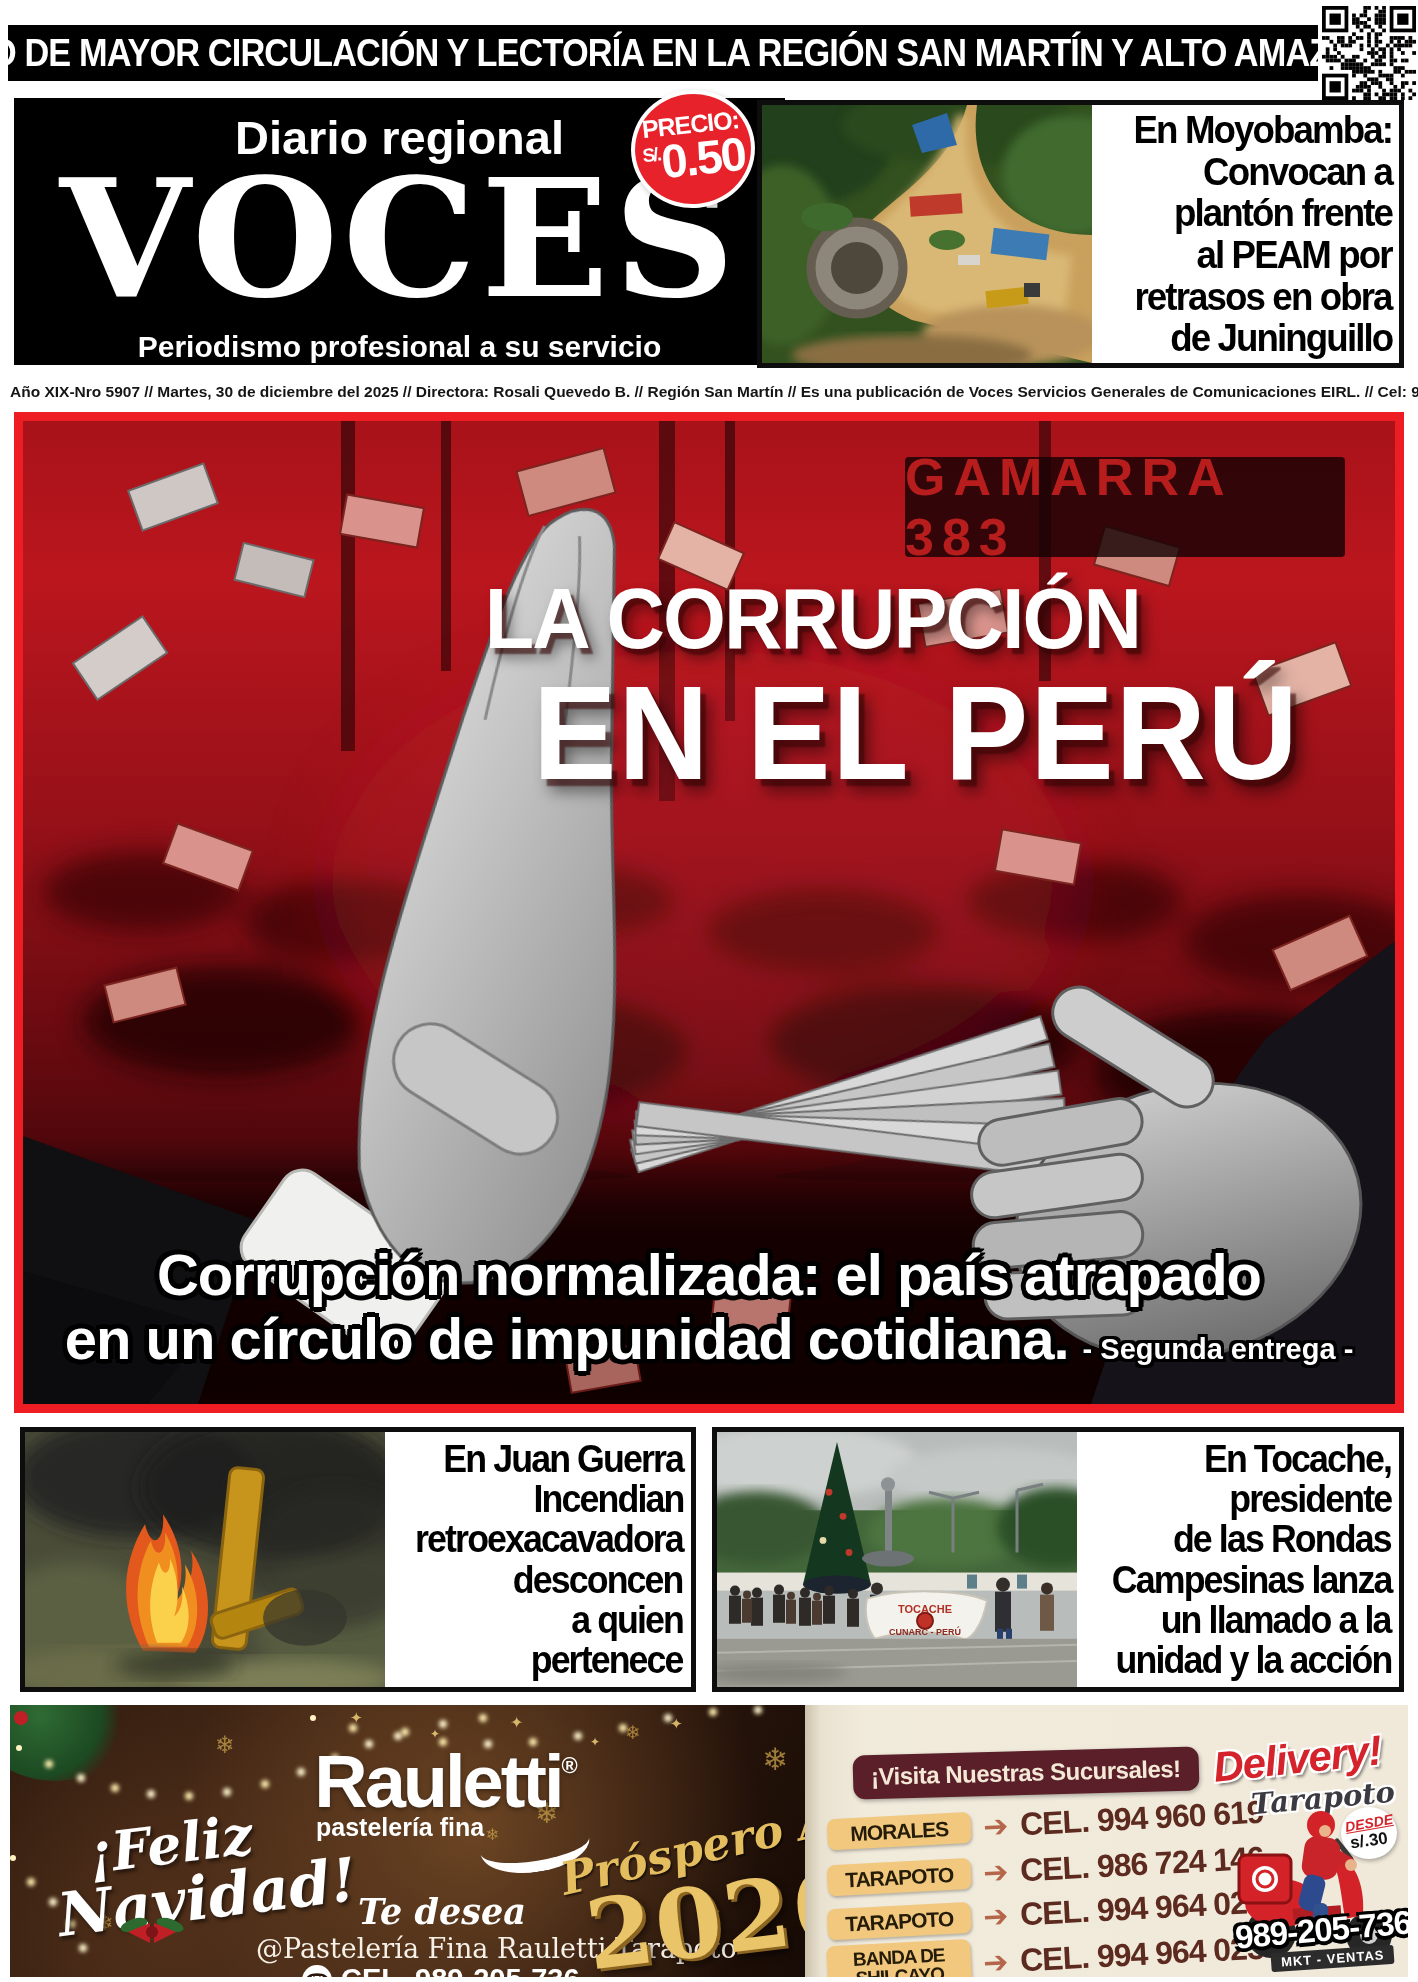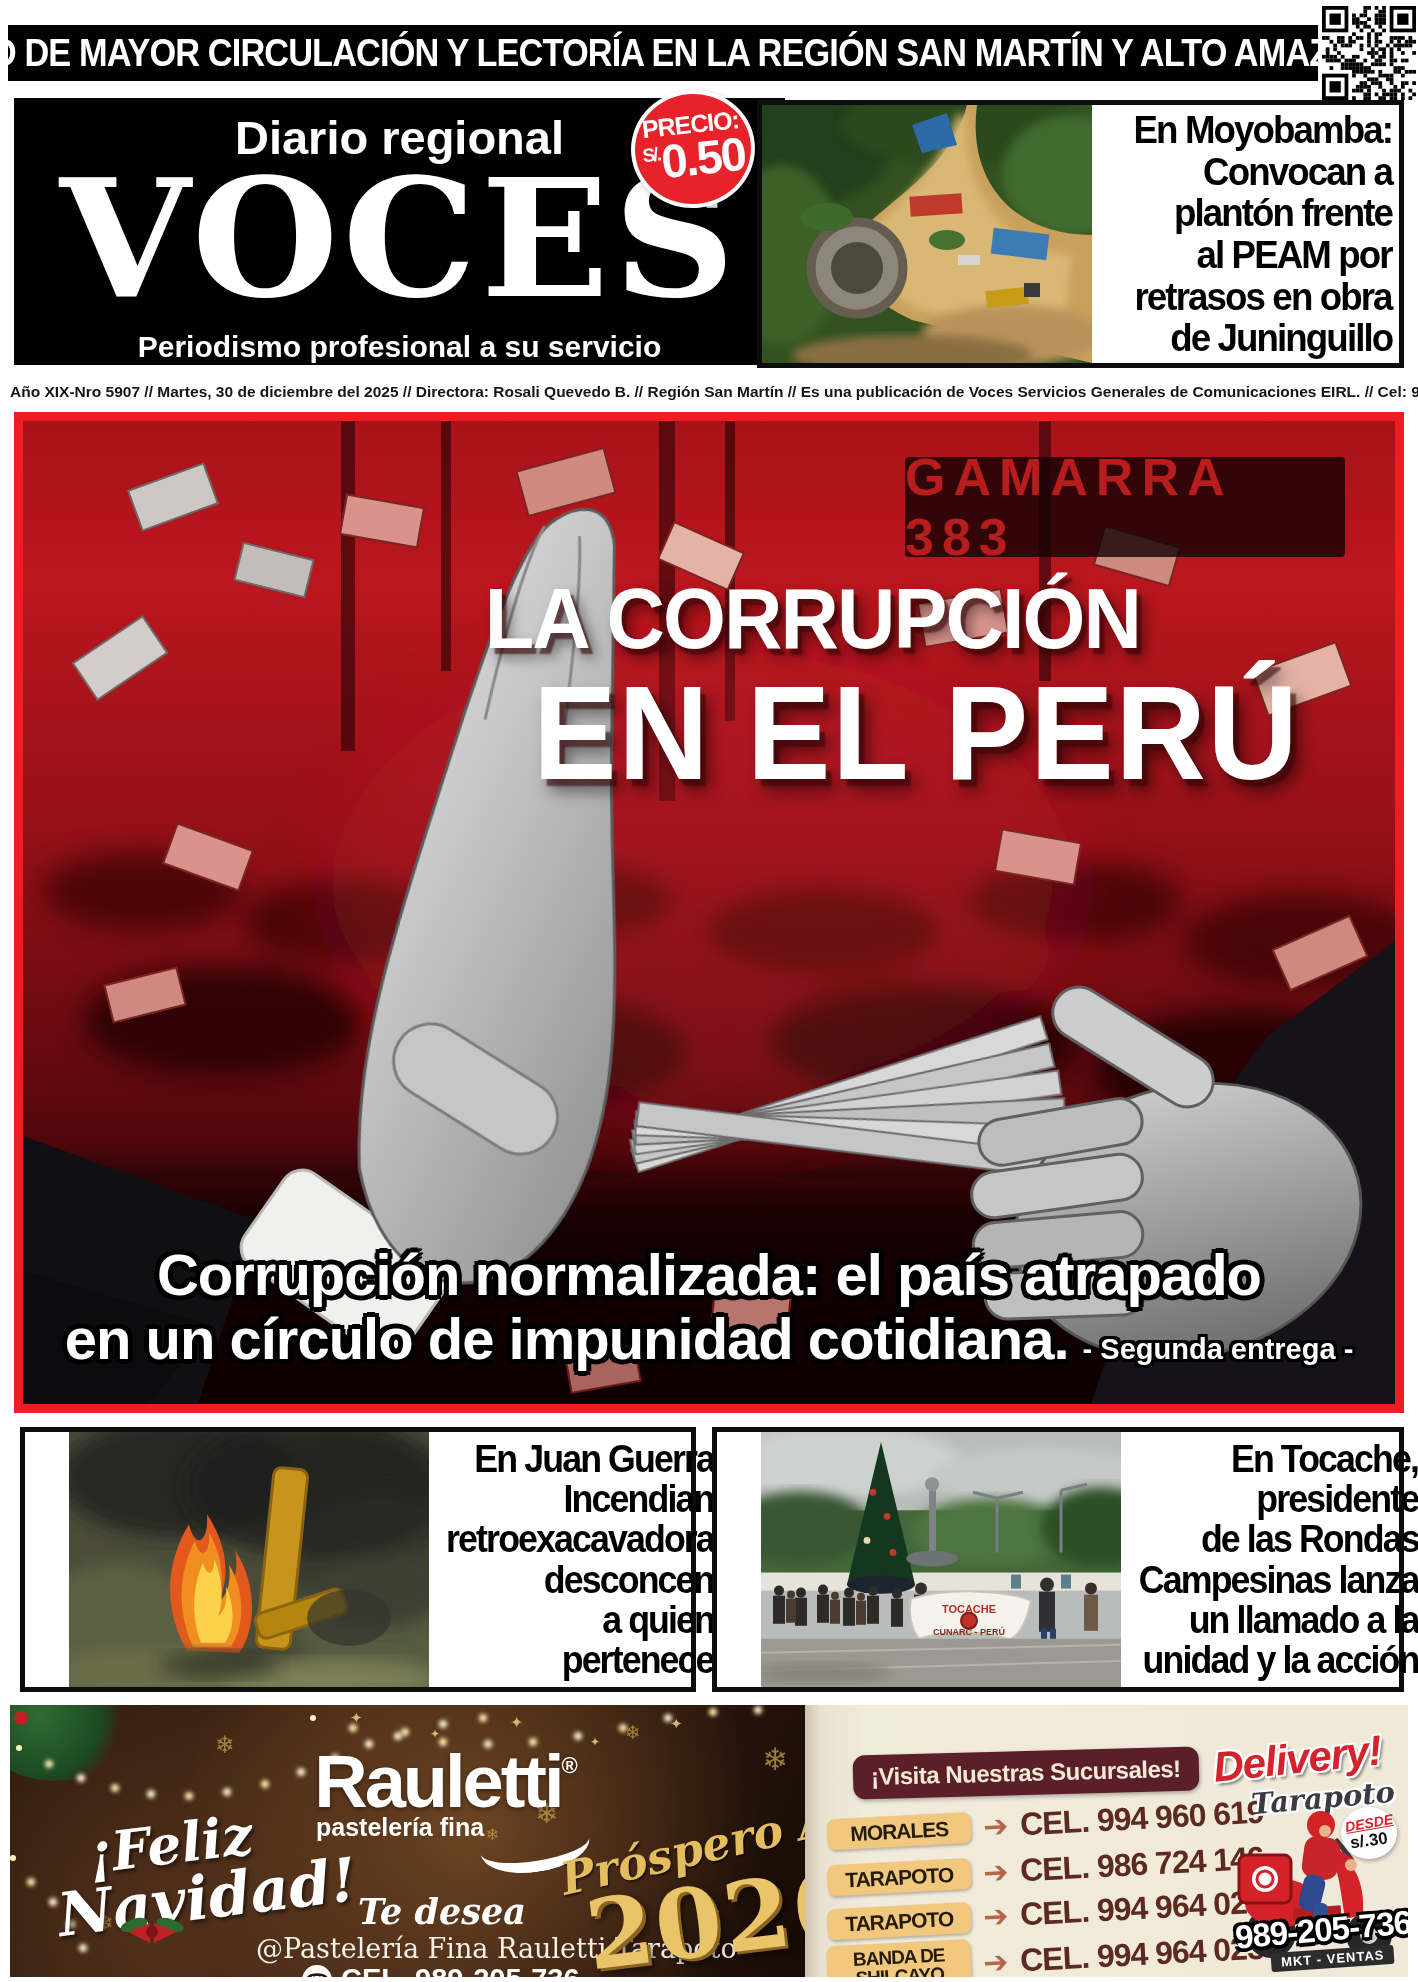--- a/index.html
+++ b/index.html
@@ -62,21 +62,21 @@
                 -5px 0 0 #000,5px 0 0 #000,0 -5px 0 #000,0 5px 0 #000;}
   .cap-tag{font-size:29px;margin-left:14px;letter-spacing:0;
     text-shadow:-3px -3px 0 #000,3px -3px 0 #000,-3px 3px 0 #000,3px 3px 0 #000,
                 -3px 0 0 #000,3px 0 0 #000,0 -3px 0 #000,0 3px 0 #000;}
 
   
   .story{top:1427px;height:265px;border:5px solid #0d0d0d;box-sizing:border-box;
          background:#fff;display:flex;position:absolute;}
   .story.left{left:20px;width:676px;}
   .story.right{left:712px;width:692px;}
-  .story-photo{width:360px;height:100%;flex:0 0 360px;padding-left:44px;}
+  .story-photo{width:360px;height:100%;flex:0 0 360px;}
   .story .headline-col{font-size:38px;line-height:1.06;letter-spacing:-2px;padding-right:8px;}
 
   
   .ad{left:10px;top:1705px;width:1398px;height:272px;display:flex;overflow:hidden;}
   .ad-left{width:795px;position:relative;overflow:hidden;
     background:radial-gradient(circle at 58% 45%,#6b4423 0%,#45281402 60%),
                radial-gradient(circle at 20% 80%,#51301a 0%,rgba(0,0,0,0) 55%),
                linear-gradient(115deg,#1d0f08 0%,#3b2213 40%,#2a160c 70%,#170b05 100%);}
   .ad-right{flex:1;position:relative;overflow:hidden;
     background:linear-gradient(90deg,#cdc3ac 0px,#e9e2d1 16px,#f1ebdc 60px,#f0e9da 100%);}

